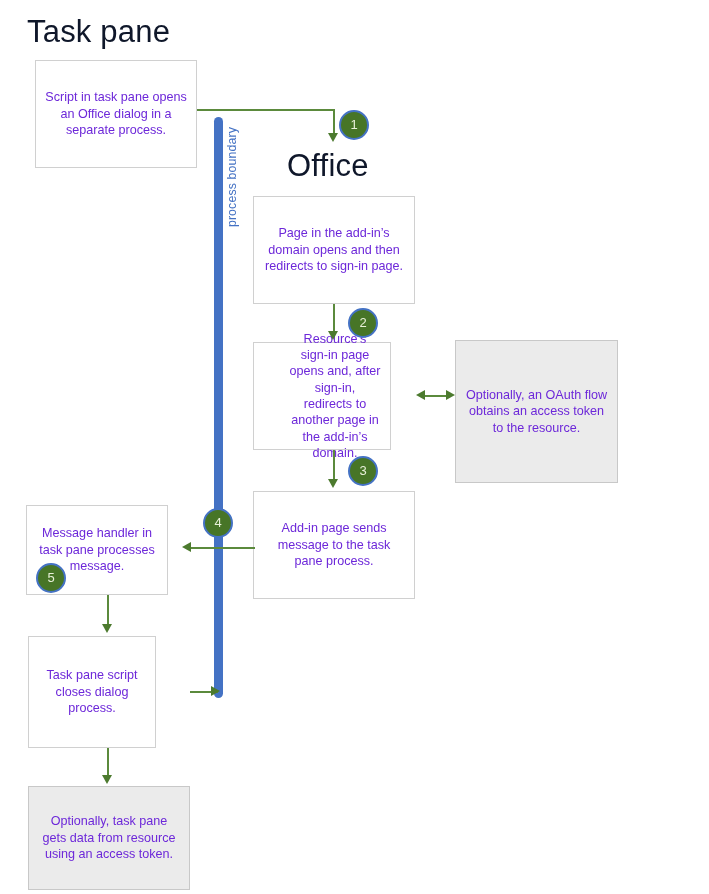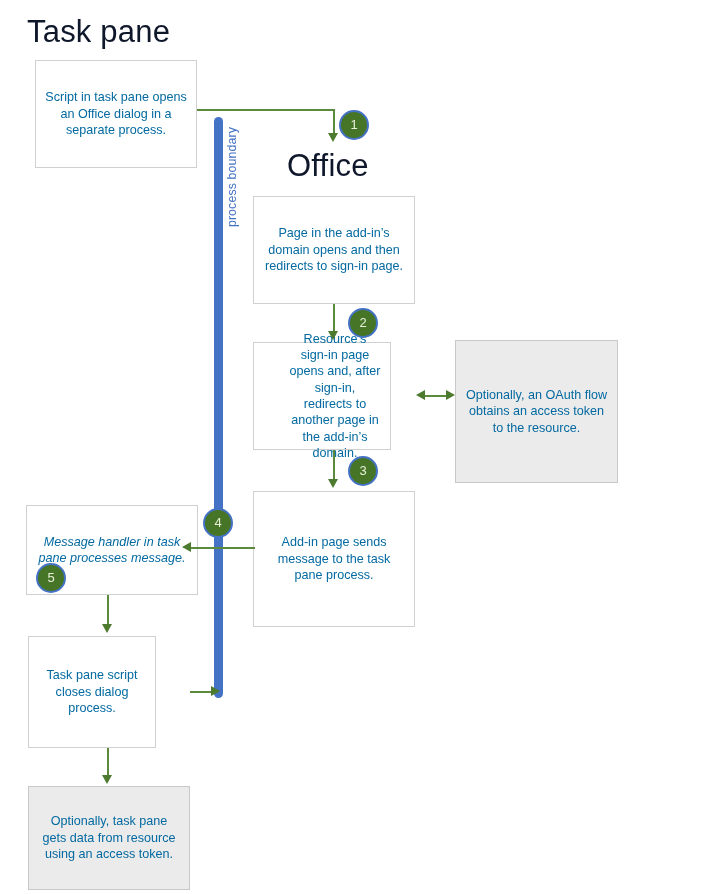--- a/index.html
+++ b/index.html
@@ -39,21 +39,21 @@
     box-sizing: border-box;
     border: 1px solid #d0d0d0;
     background: #ffffff;
     display: flex;
     align-items: center;
     justify-content: center;
     text-align: center;
     padding: 4px 9px;
     font-size: 12.6px;
     line-height: 1.30;
-    color: #0369a1;
+    color: #6d28d9;
   }
   .box.gray {
     background: #ebebeb;
     border-color: #c8c8c8;
   }
   .box > span { display: block; width: 100%; }
 
   
   #boundary-bar {
     position: absolute;
@@ -130,41 +130,41 @@
 
   <div class="title" id="title-dialog">Office</div>
 
   <div id="boundary-bar"></div>
   <div id="boundary-label">process boundary</div>
 
   <div class="box" style="left:35px; top:60px; width:162px; height:108px;">
     <span>Script in task pane opens an Office dialog in a separate process.</span>
   </div>
 
-  <div class="box" style="left:26px; top:505px; width:172px; height:90px;font-style:italic;">
+  <div class="box" style="left:26px; top:505px; width:142px; height:90px;">
     <span>Message handler in task pane processes message.</span>
   </div>
 
   <div class="box" style="left:28px; top:636px; width:128px; height:112px;">
     <span>Task pane script closes dialog process.</span>
   </div>
 
   <div class="box gray" style="left:28px; top:786px; width:162px; height:104px;">
     <span>Optionally, task pane gets data from resource using an access token.</span>
   </div>
 
   <div class="box" style="left:253px; top:196px; width:162px; height:108px;">
     <span>Page in the add-in’s domain opens and then redirects to sign-in page.</span>
   </div>
 
   <div class="box" style="left:253px; top:342px; width:138px; height:108px;padding-left:35px;">
     <span>Resource’s sign-in page opens and, after sign-in, redirects to another page in the add-in’s domain.</span>
   </div>
 
-  <div class="box" style="left:253px; top:491px; width:162px; height:136px;">
+  <div class="box" style="left:253px; top:491px; width:162px; height:108px;">
     <span>Add-in page sends message to the task pane process.</span>
   </div>
 
   <div class="box gray" style="left:455px; top:340px; width:163px; height:143px;">
     <span>Optionally, an OAuth flow obtains an access token to the resource.</span>
   </div>
 
   <div class="ln h" style="left:197px; top:109px; width:137px;"></div>
   <div class="ln v" style="left:333px; top:109px; height:27px;"></div>
   <div class="arrow down" style="left:328px; top:133px;"></div>

